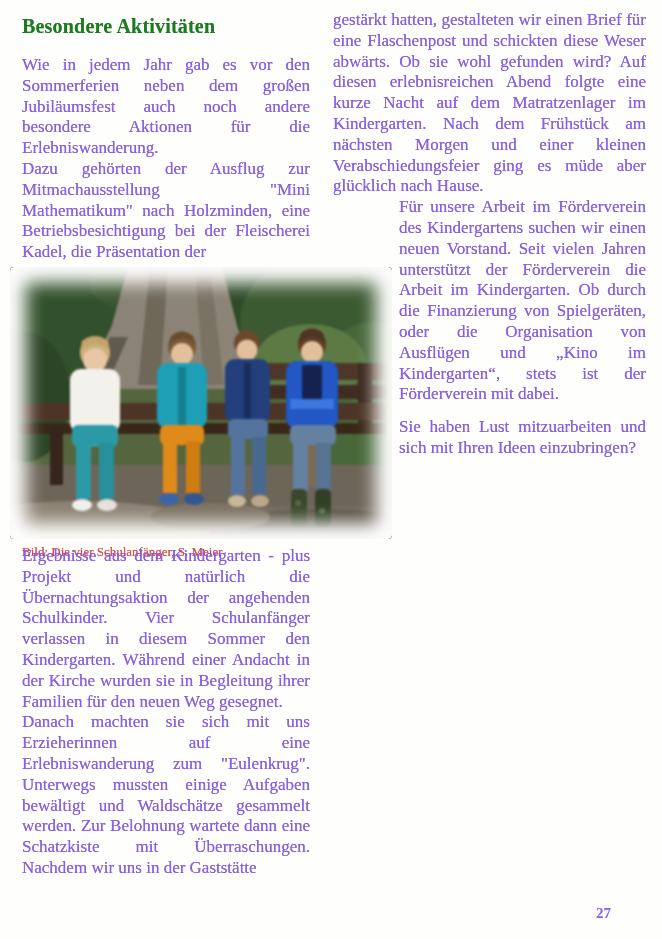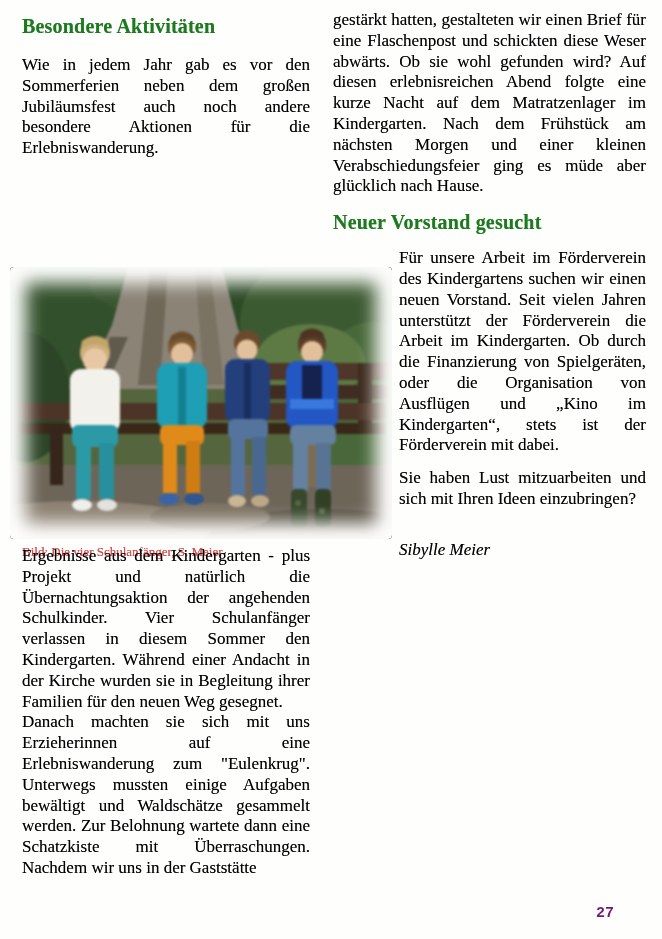--- a/index.html
+++ b/index.html
@@ -14,21 +14,21 @@
     margin:0 auto;
   }
   .col{position:absolute;}
   .col p{
     margin:0;
     font-size:17px;
     line-height:20.8px;
     text-align:justify;
     text-align-last:left;
     hyphens:auto;
-    color:#000000;
+    color:#8b5cf6;
     text-shadow:0 0 .5px rgba(40,40,40,.55);
   }
   h1.sec, h2.sec{
     font-size:20px;
     line-height:24px;
     font-weight:bold;
     margin:0;
     letter-spacing:.2px;
     text-shadow:0 0 .5px rgba(20,90,20,.5);
   }
@@ -65,34 +65,35 @@
     color:#ef4444;
     text-shadow:0 0 .4px rgba(40,40,40,.5);
   }
   .signature{
     font-style:italic;
     margin-top:30px !important;
   }
   .page-number{
     position:absolute;
     left:596px;top:905px;
-    font-family:Liberation Mono, monospace;
+    font-family:Liberation Serif, serif;
     font-weight:bold;
     font-size:15px;
-    color:#701a75;
+    color:#8b5cf6;
   }
 </style>
 </head>
 <body>
 
 <div class="page">
 
   <div class="col" id="left-col">
     <h1 class="sec" style="color:#1a7c1e">Besondere Aktivitäten</h1>
     <p>Wie in jedem Jahr gab es vor den Sommerferien neben dem großen Jubiläumsfest auch noch andere besondere Aktionen für die Erlebniswanderung.</p>
+    <p>Dazu gehörten der Ausflug zur Mitmachausstellung "Mini Mathematikum" nach Holzminden, eine Betriebsbesichtigung bei der Fleischerei Kadel, die Präsentation der</p>
   </div>
 
   <div class="photo">
     <svg viewBox="0 0 382 272" width="382" height="272">
 
       <rect width="382" height="272" fill="#55663e"></rect>
       <ellipse cx="35" cy="45" rx="95" ry="75" fill="#32502b"></ellipse>
       <ellipse cx="250" cy="25" rx="90" ry="55" fill="#2d4a27"></ellipse>
       <ellipse cx="330" cy="55" rx="100" ry="75" fill="#3c5a31"></ellipse>
       <ellipse cx="362" cy="150" rx="65" ry="95" fill="#48683a"></ellipse>
@@ -170,22 +171,20 @@
 
   <div class="caption">Bild: Die vier Schulanfänger, S. Meier</div>
 
   <div class="col" id="left-col-lower">
     <p>Ergebnisse aus dem Kindergarten - plus Projekt und natürlich die Übernachtungsaktion der angehenden Schulkinder. Vier Schulanfänger verlassen in diesem Sommer den Kindergarten. Während einer Andacht in der Kirche wurden sie in Begleitung ihrer Familien für den neuen Weg gesegnet.</p>
     <p>Danach machten sie sich mit uns Erzieherinnen auf eine Erlebniswanderung zum "Eulenkrug". Unterwegs mussten einige Aufgaben bewältigt und Waldschätze gesammelt werden. Zur Belohnung wartete dann eine Schatzkiste mit Überraschungen. Nachdem wir uns in der Gaststätte</p>
   </div>
 
   <div class="col" id="right-col">
     <p>gestärkt hatten, gestalteten wir einen Brief für eine Flaschenpost und schickten diese Weser abwärts. Ob sie wohl gefunden wird? Auf diesen erlebnisreichen Abend folgte eine kurze Nacht auf dem Matratzenlager im Kindergarten. Nach dem Frühstück am nächsten Morgen und einer kleinen Verabschiedungsfeier ging es müde aber glücklich nach Hause.</p>
-    <h2 class="sec" style="color:#1a7c1e">Neuer Vorstand gesucht</h2>
     <div class="photo-spacer"></div>
     <p>Für unsere Arbeit im Förderverein des Kindergartens suchen wir einen neuen Vorstand. Seit vielen Jahren unterstützt der Förderverein die Arbeit im Kindergarten. Ob durch die Finanzierung von Spielgeräten, oder die Organisation von Ausflügen und „Kino im Kindergarten“, stets ist der Förderverein mit dabei.</p>
     <p class="para-gap">Sie haben Lust mitzuarbeiten und sich mit Ihren Ideen einzubringen?</p>
-    <p class="signature">Sibylle Meier</p>
   </div>
 
   <div class="page-number">27</div>
 
 </div>
 
 </body></html>

